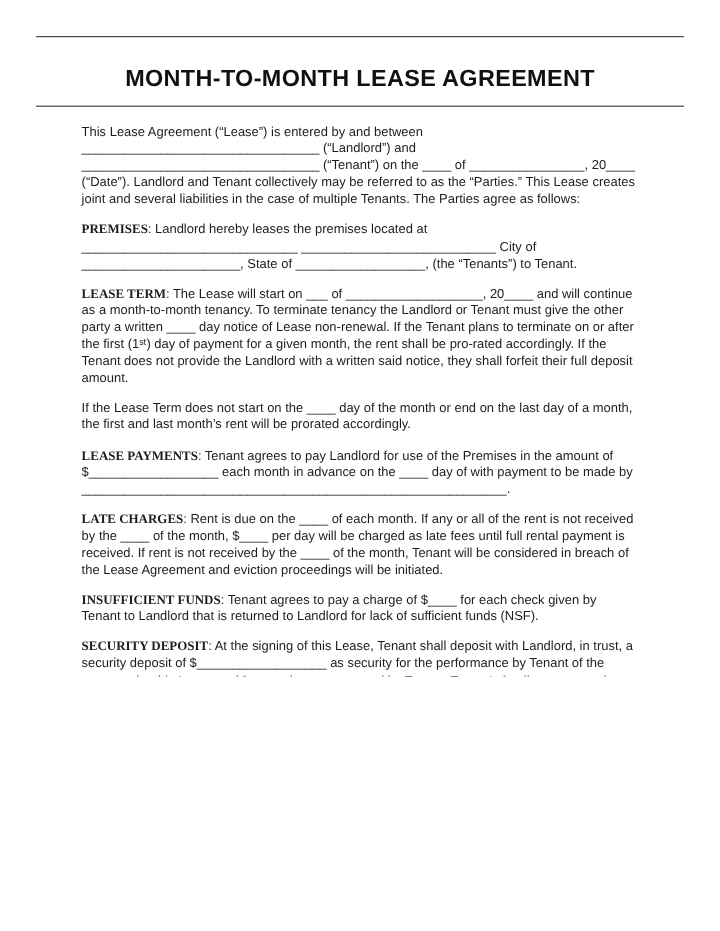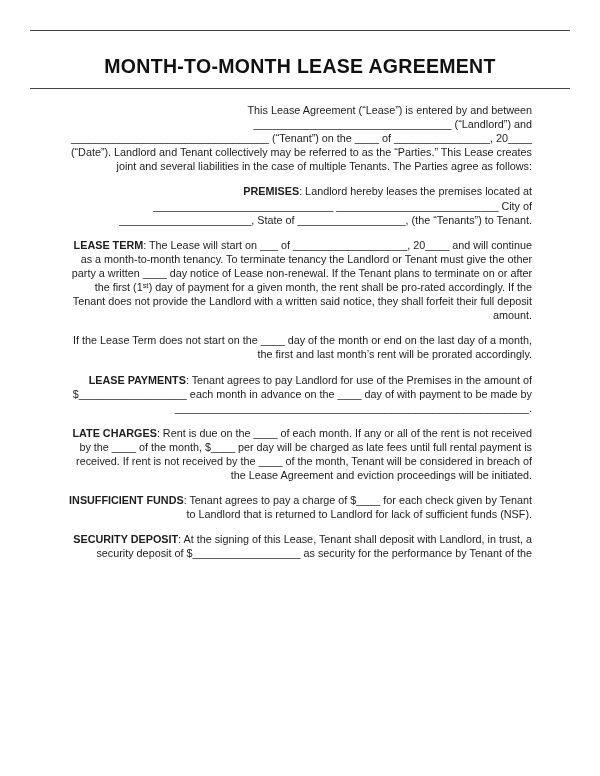--- a/index.html
+++ b/index.html
@@ -39,28 +39,28 @@
       letter-spacing: 0.3px;
       color: #111111;
     }
     .content {
       position: absolute;
       top: 103px;
       left: 68px;
       right: 68px;
       font-size: 10.8px;
       line-height: 14.1px;
-      text-align: right;
+      text-align: left;
       word-wrap: break-word;
     }
     .para {
       margin: 0 0 11px 0;
     }
     .para:last-child { margin-bottom: 0; }
-    .lbl { font-weight: bold; }
+    .lbl { font-weight: bold; font-family: Liberation Serif, serif; }
     .footer {
       position: absolute;
       top: 746px;
       left: 68px;
       right: 48px;
       display: flex;
       justify-content: flex-end;
       align-items: baseline;
       font-size: 9.6px;
       color: #3f3f3f;

